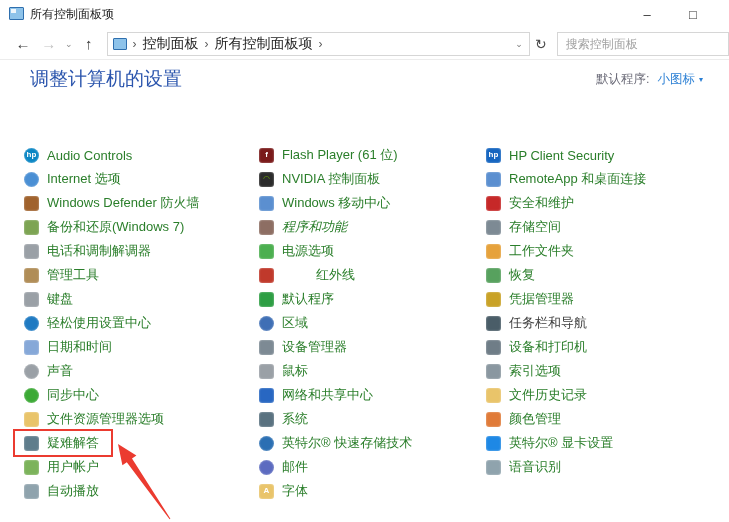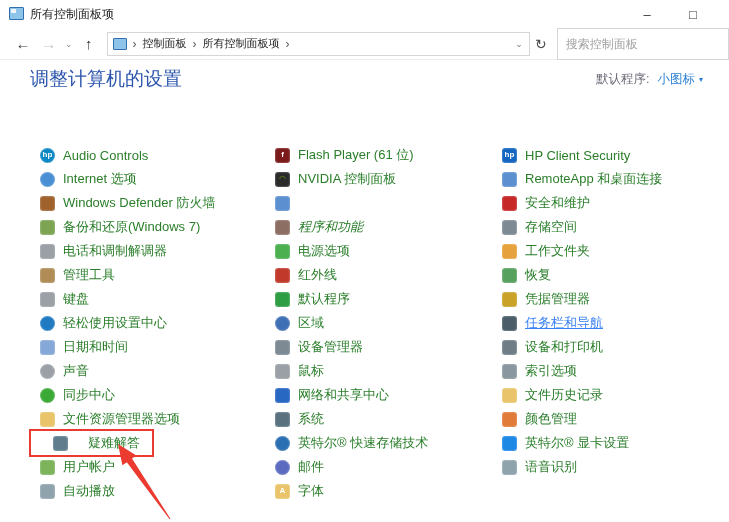--- a/index.html
+++ b/index.html
@@ -23,51 +23,51 @@
   .nav-glyph { display:inline-flex; align-items:center; justify-content:center;
     height:24px; font-size:15px; color:#3b3b3b; }
   .nav-back { width:26px; }
   .nav-fwd { width:26px; color:#c3c3c3; }
   .nav-hist { width:14px; font-size:9px; color:#8a8a8a; }
   .nav-up { width:26px; }
   .addressbox { margin-left:5px; width:425px; height:24px; border:1px solid #d6d6d6;
     display:flex; align-items:center; padding:0 4px 0 5px; background:#fff; }
   .addr-icon { width:14px; height:12px; background:#8ec3ea; border:1px solid #2f6fae; border-radius:1px; flex:0 0 auto; }
   .crumb-sep { color:#5a5a5a; font-size:12px; padding:0 6px; }
-  .crumb { color:#222; font-size:11px; white-space:nowrap; }
+  .crumb { color:#222; font-size:14px; white-space:nowrap; }
   .addr-caret { margin-left:auto; color:#7a7a7a; font-size:9px; padding-right:2px; }
   .refresh-btn { width:22px; height:24px; display:flex; align-items:center; justify-content:center;
     color:#4a4a4a; font-size:14px; }
-  .searchbox { margin-left:5px; flex:1 1 auto; height:32px; border:1px solid #d6d6d6;
+  .searchbox { margin-left:5px; flex:1 1 auto; height:24px; border:1px solid #d6d6d6;
     display:flex; align-items:center; background:#fff; }
   .searchbox input { border:none; outline:none; width:100%; height:100%; padding:0 8px;
     font-size:12px; color:#333; font-family:inherit; background:transparent; }
   .searchbox input::placeholder { color:#a2a2a2; opacity:1; }
 
   
   .heading-row { position:absolute; top:58px; left:0; width:100%; height:40px; }
   .page-title { position:absolute; left:30px; top:8px; font-size:19px; color:#2b55ad; font-weight:400; }
   .viewby { position:absolute; right:26px; top:13px; font-size:12.5px; display:flex; align-items:center; }
   .viewby .vb-label { color:#6b6b78; margin-right:8px; }
   .viewby .vb-value { color:#2a7fd4; cursor:pointer; }
   .viewby .vb-caret { color:#2a7fd4; font-size:8px; margin-left:4px; }
 
   
-  .grid { position:absolute; left:40px; top:143px; display:flex; }
+  .grid { position:absolute; left:24px; top:143px; display:flex; }
   .col { display:flex; flex-direction:column; align-items:flex-start; }
   .col:nth-child(1) { width:235px; }
   .col:nth-child(2) { width:227px; }
   .col:nth-child(3) { width:220px; }
   .item { display:inline-flex; align-items:center; height:24px; cursor:pointer; }
   .item .icon { width:15px; height:15px; border-radius:3px; margin-right:8px; flex:0 0 auto;
     display:flex; align-items:center; justify-content:center; box-shadow:inset 0 0 2px rgba(255,255,255,.55); }
   .item .icon.circle { border-radius:50%; }
   .item .icon .glyph { color:#fff; font-size:8px; font-weight:bold; line-height:1; }
   .item .label { font-size:13px; color:#2a7e2a; white-space:nowrap; }
-  .item.highlight { outline:2px solid #eb3b30; padding:0 12px 0 22px; margin-left:-9px;gap:12px; }
+  .item.highlight { outline:2px solid #eb3b30; padding:0 12px 0 9px; margin-left:-9px; }
 
   
   .annotation-arrow { position:absolute; left:0; top:0; width:729px; height:522px; pointer-events:none; }
 </style>
 </head>
 <body>
 
 <div class="page">
 
   <div class="titlebar">
@@ -184,32 +184,33 @@
           <span class="label" style="color: rgb(42, 126, 42);">Flash Player (61 位)</span>
         </div>
         <div class="item">
           <span class="icon" style="background: rgb(43, 43, 43);">
             <span class="glyph" style="color: rgb(118, 185, 0);">◠</span>
           </span>
           <span class="label" style="color: rgb(42, 126, 42);">NVIDIA 控制面板</span>
         </div>
         <div class="item">
           <span class="icon" style="background: rgb(91, 143, 208);"></span>
+          <span class="label" style="color: rgb(42, 126, 42);">Windows 移动中心</span>
         </div>
         <div class="item">
           <span class="icon" style="background: rgb(141, 110, 99);"></span>
           <span class="label" style="color: rgb(42, 126, 42); font-style: italic;">程序和功能</span>
         </div>
         <div class="item">
           <span class="icon" style="background: rgb(76, 175, 80);"></span>
           <span class="label" style="color: rgb(42, 126, 42);">电源选项</span>
         </div>
         <div class="item">
           <span class="icon" style="background: rgb(192, 57, 43);"></span>
-          <span class="label" style="color: rgb(42, 126, 42);">红外线</span>
+          <span class="label" style="color: rgb(42, 126, 42); margin-left: 34px;">红外线</span>
         </div>
         <div class="item">
           <span class="icon" style="background: rgb(46, 158, 68);"></span>
           <span class="label" style="color: rgb(42, 126, 42);">默认程序</span>
         </div>
         <div class="item">
           <span class="icon circle" style="background: rgb(63, 111, 181);"></span>
           <span class="label" style="color: rgb(42, 126, 42);">区域</span>
         </div>
         <div class="item">
@@ -269,21 +270,21 @@
         <div class="item">
           <span class="icon" style="background: rgb(87, 161, 94);"></span>
           <span class="label" style="color: rgb(42, 126, 42);">恢复</span>
         </div>
         <div class="item">
           <span class="icon" style="background: rgb(201, 162, 39);"></span>
           <span class="label" style="color: rgb(42, 126, 42);">凭据管理器</span>
         </div>
         <div class="item">
           <span class="icon" style="background: rgb(74, 93, 104);"></span>
-          <span class="label" style="color: #3b82f6; text-decoration: underline;">任务栏和导航</span>
+          <span class="label" style="color: #404040;">任务栏和导航</span>
         </div>
         <div class="item">
           <span class="icon" style="background: rgb(111, 125, 135);"></span>
           <span class="label" style="color: rgb(42, 126, 42);">设备和打印机</span>
         </div>
         <div class="item">
           <span class="icon" style="background: rgb(138, 151, 160);"></span>
           <span class="label" style="color: rgb(42, 126, 42);">索引选项</span>
         </div>
         <div class="item">

